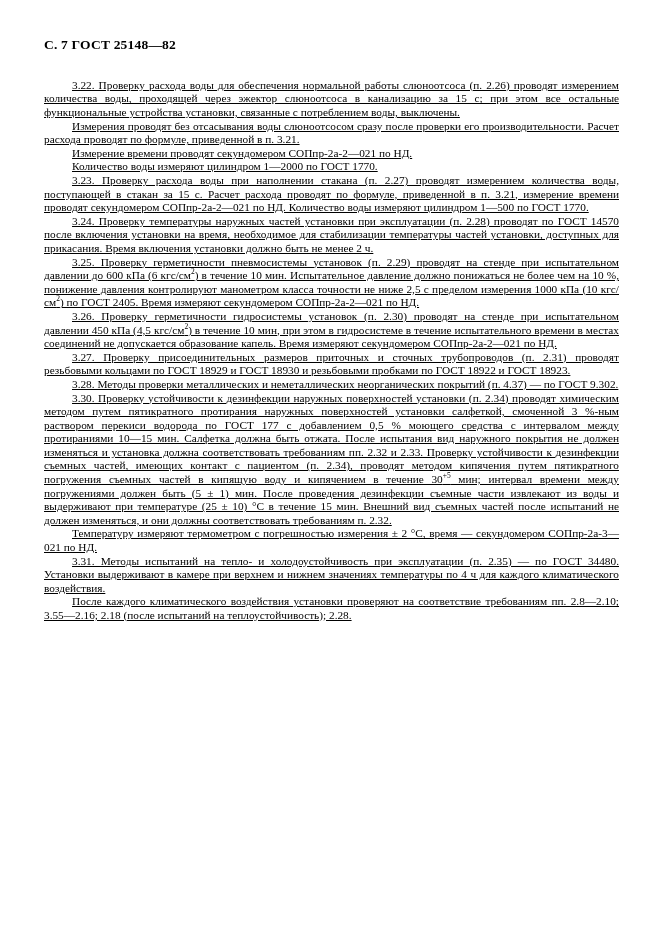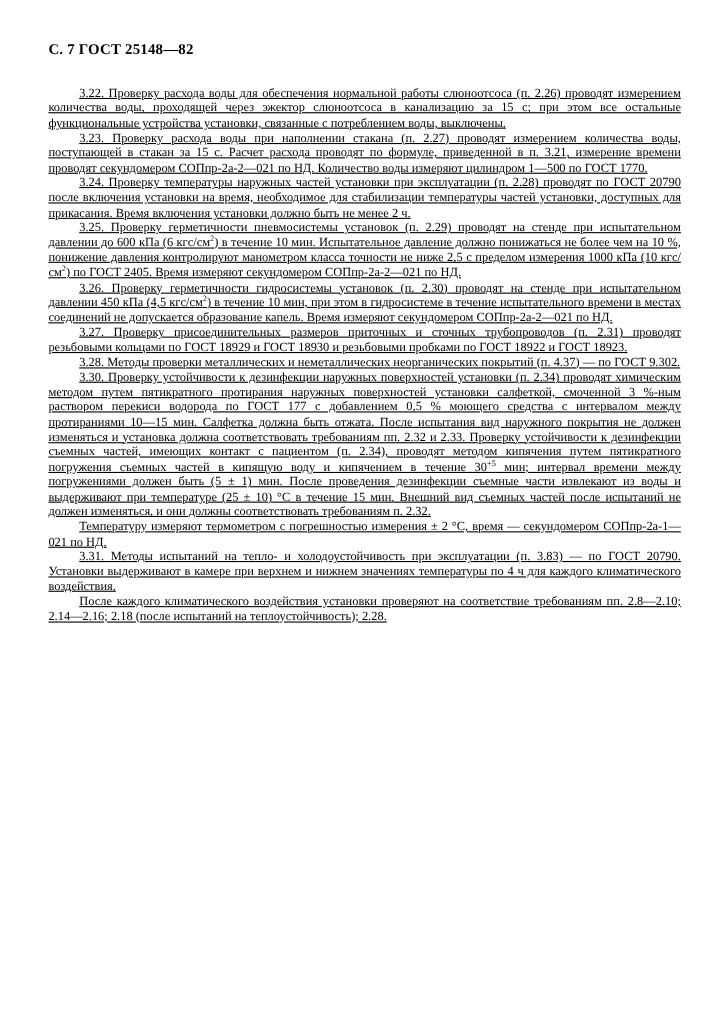--- a/index.html
+++ b/index.html
@@ -45,24 +45,27 @@
     line-height: 0;
   }
 </style>
 </head>
 <body>
 
 <div class="page">
   <div class="header">С. 7 ГОСТ 25148—82</div>
   <div class="body-text">
     <p>3.22. Проверку расхода воды для обеспечения нормальной работы слюноотсоса (п. 2.26) проводят измерением количества воды, проходящей через эжектор слюноотсоса в канализацию за 15 с; при этом все остальные функциональные устройства установки, связанные с потреблением воды, выключены.</p>
+    <p>Измерения проводят без отсасывания воды слюноотсосом сразу после проверки его производительности. Расчет расхода проводят по формуле, приведенной в п. 3.21.</p>
+    <p>Измерение времени проводят секундомером СОПпр-2а-2—021 по НД.</p>
+    <p>Количество воды измеряют цилиндром 1—2000 по ГОСТ 1770.</p>
     <p>3.23. Проверку расхода воды при наполнении стакана (п. 2.27) проводят измерением количества воды, поступающей в стакан за 15 с. Расчет расхода проводят по формуле, приведенной в п. 3.21, измерение времени проводят секундомером СОПпр-2а-2—021 по НД. Количество воды измеряют цилиндром 1—500 по ГОСТ 1770.</p>
-    <p>3.24. Проверку температуры наружных частей установки при эксплуатации (п. 2.28) проводят по ГОСТ 20790 после включения установки на время, необходимое для стабилизации температуры частей установки, доступных для прикасания. Время включения установки должно быть не менее 2 ч.</p>
+    <p>3.24. Проверку температуры наружных частей установки при эксплуатации (п. 2.28) проводят по ГОСТ 14570 после включения установки на время, необходимое для стабилизации температуры частей установки, доступных для прикасания. Время включения установки должно быть не менее 2 ч.</p>
     <p>3.25. Проверку герметичности пневмосистемы установок (п. 2.29) проводят на стенде при испытательном давлении до 600 кПа (6 кгс/см<sup>2</sup>) в течение 10 мин. Испытательное давление должно понижаться не более чем на 10 %, понижение давления контролируют манометром класса точности не ниже 2,5 с пределом измерения 1000 кПа (10 кгс/см<sup>2</sup>) по ГОСТ 2405. Время измеряют секундомером СОПпр-2а-2—021 по НД.</p>
     <p>3.26. Проверку герметичности гидросистемы установок (п. 2.30) проводят на стенде при испытательном давлении 450 кПа (4,5 кгс/см<sup>2</sup>) в течение 10 мин, при этом в гидросистеме в течение испытательного времени в местах соединений не допускается образование капель. Время измеряют секундомером СОПпр-2а-2—021 по НД.</p>
     <p>3.27. Проверку присоединительных размеров приточных и сточных трубопроводов (п. 2.31) проводят резьбовыми кольцами по ГОСТ 18929 и ГОСТ 18930 и резьбовыми пробками по ГОСТ 18922 и ГОСТ 18923.</p>
     <p>3.28. Методы проверки металлических и неметаллических неорганических покрытий (п. 4.37) — по ГОСТ 9.302.</p>
     <p>3.30. Проверку устойчивости к дезинфекции наружных поверхностей установки (п. 2.34) проводят химическим методом путем пятикратного протирания наружных поверхностей установки салфеткой, смоченной 3 %-ным раствором перекиси водорода по ГОСТ 177 с добавлением 0,5 % моющего средства с интервалом между протираниями 10—15 мин. Салфетка должна быть отжата. После испытания вид наружного покрытия не должен изменяться и установка должна соответствовать требованиям пп. 2.32 и 2.33. Проверку устойчивости к дезинфекции съемных частей, имеющих контакт с пациентом (п. 2.34), проводят методом кипячения путем пятикратного погружения съемных частей в кипящую воду и кипячением в течение 30<sup>+5</sup> мин; интервал времени между погружениями должен быть (5 ± 1) мин. После проведения дезинфекции съемные части извлекают из воды и выдерживают при температуре (25 ± 10) °С в течение 15 мин. Внешний вид съемных частей после испытаний не должен изменяться, и они должны соответствовать требованиям п. 2.32.</p>
-    <p>Температуру измеряют термометром с погрешностью измерения ± 2 °С, время — секундомером СОПпр-2а-1—021 по НД.</p>
-    <p>3.31. Методы испытаний на тепло- и холодоустойчивость при эксплуатации (п. 3.83) — по ГОСТ 20790. Установки выдерживают в камере при верхнем и нижнем значениях температуры по 4 ч для каждого климатического воздействия.</p>
-    <p>После каждого климатического воздействия установки проверяют на соответствие требованиям пп. 2.8—2.10; 2.14—2.16; 2.18 (после испытаний на теплоустойчивость); 2.28.</p>
+    <p>Температуру измеряют термометром с погрешностью измерения ± 2 °С, время — секундомером СОПпр-2а-3—021 по НД.</p>
+    <p>3.31. Методы испытаний на тепло- и холодоустойчивость при эксплуатации (п. 2.35) — по ГОСТ 34480. Установки выдерживают в камере при верхнем и нижнем значениях температуры по 4 ч для каждого климатического воздействия.</p>
+    <p>После каждого климатического воздействия установки проверяют на соответствие требованиям пп. 2.8—2.10; 3.55—2.16; 2.18 (после испытаний на теплоустойчивость); 2.28.</p>
   </div>
 </div>
 
 </body></html>

